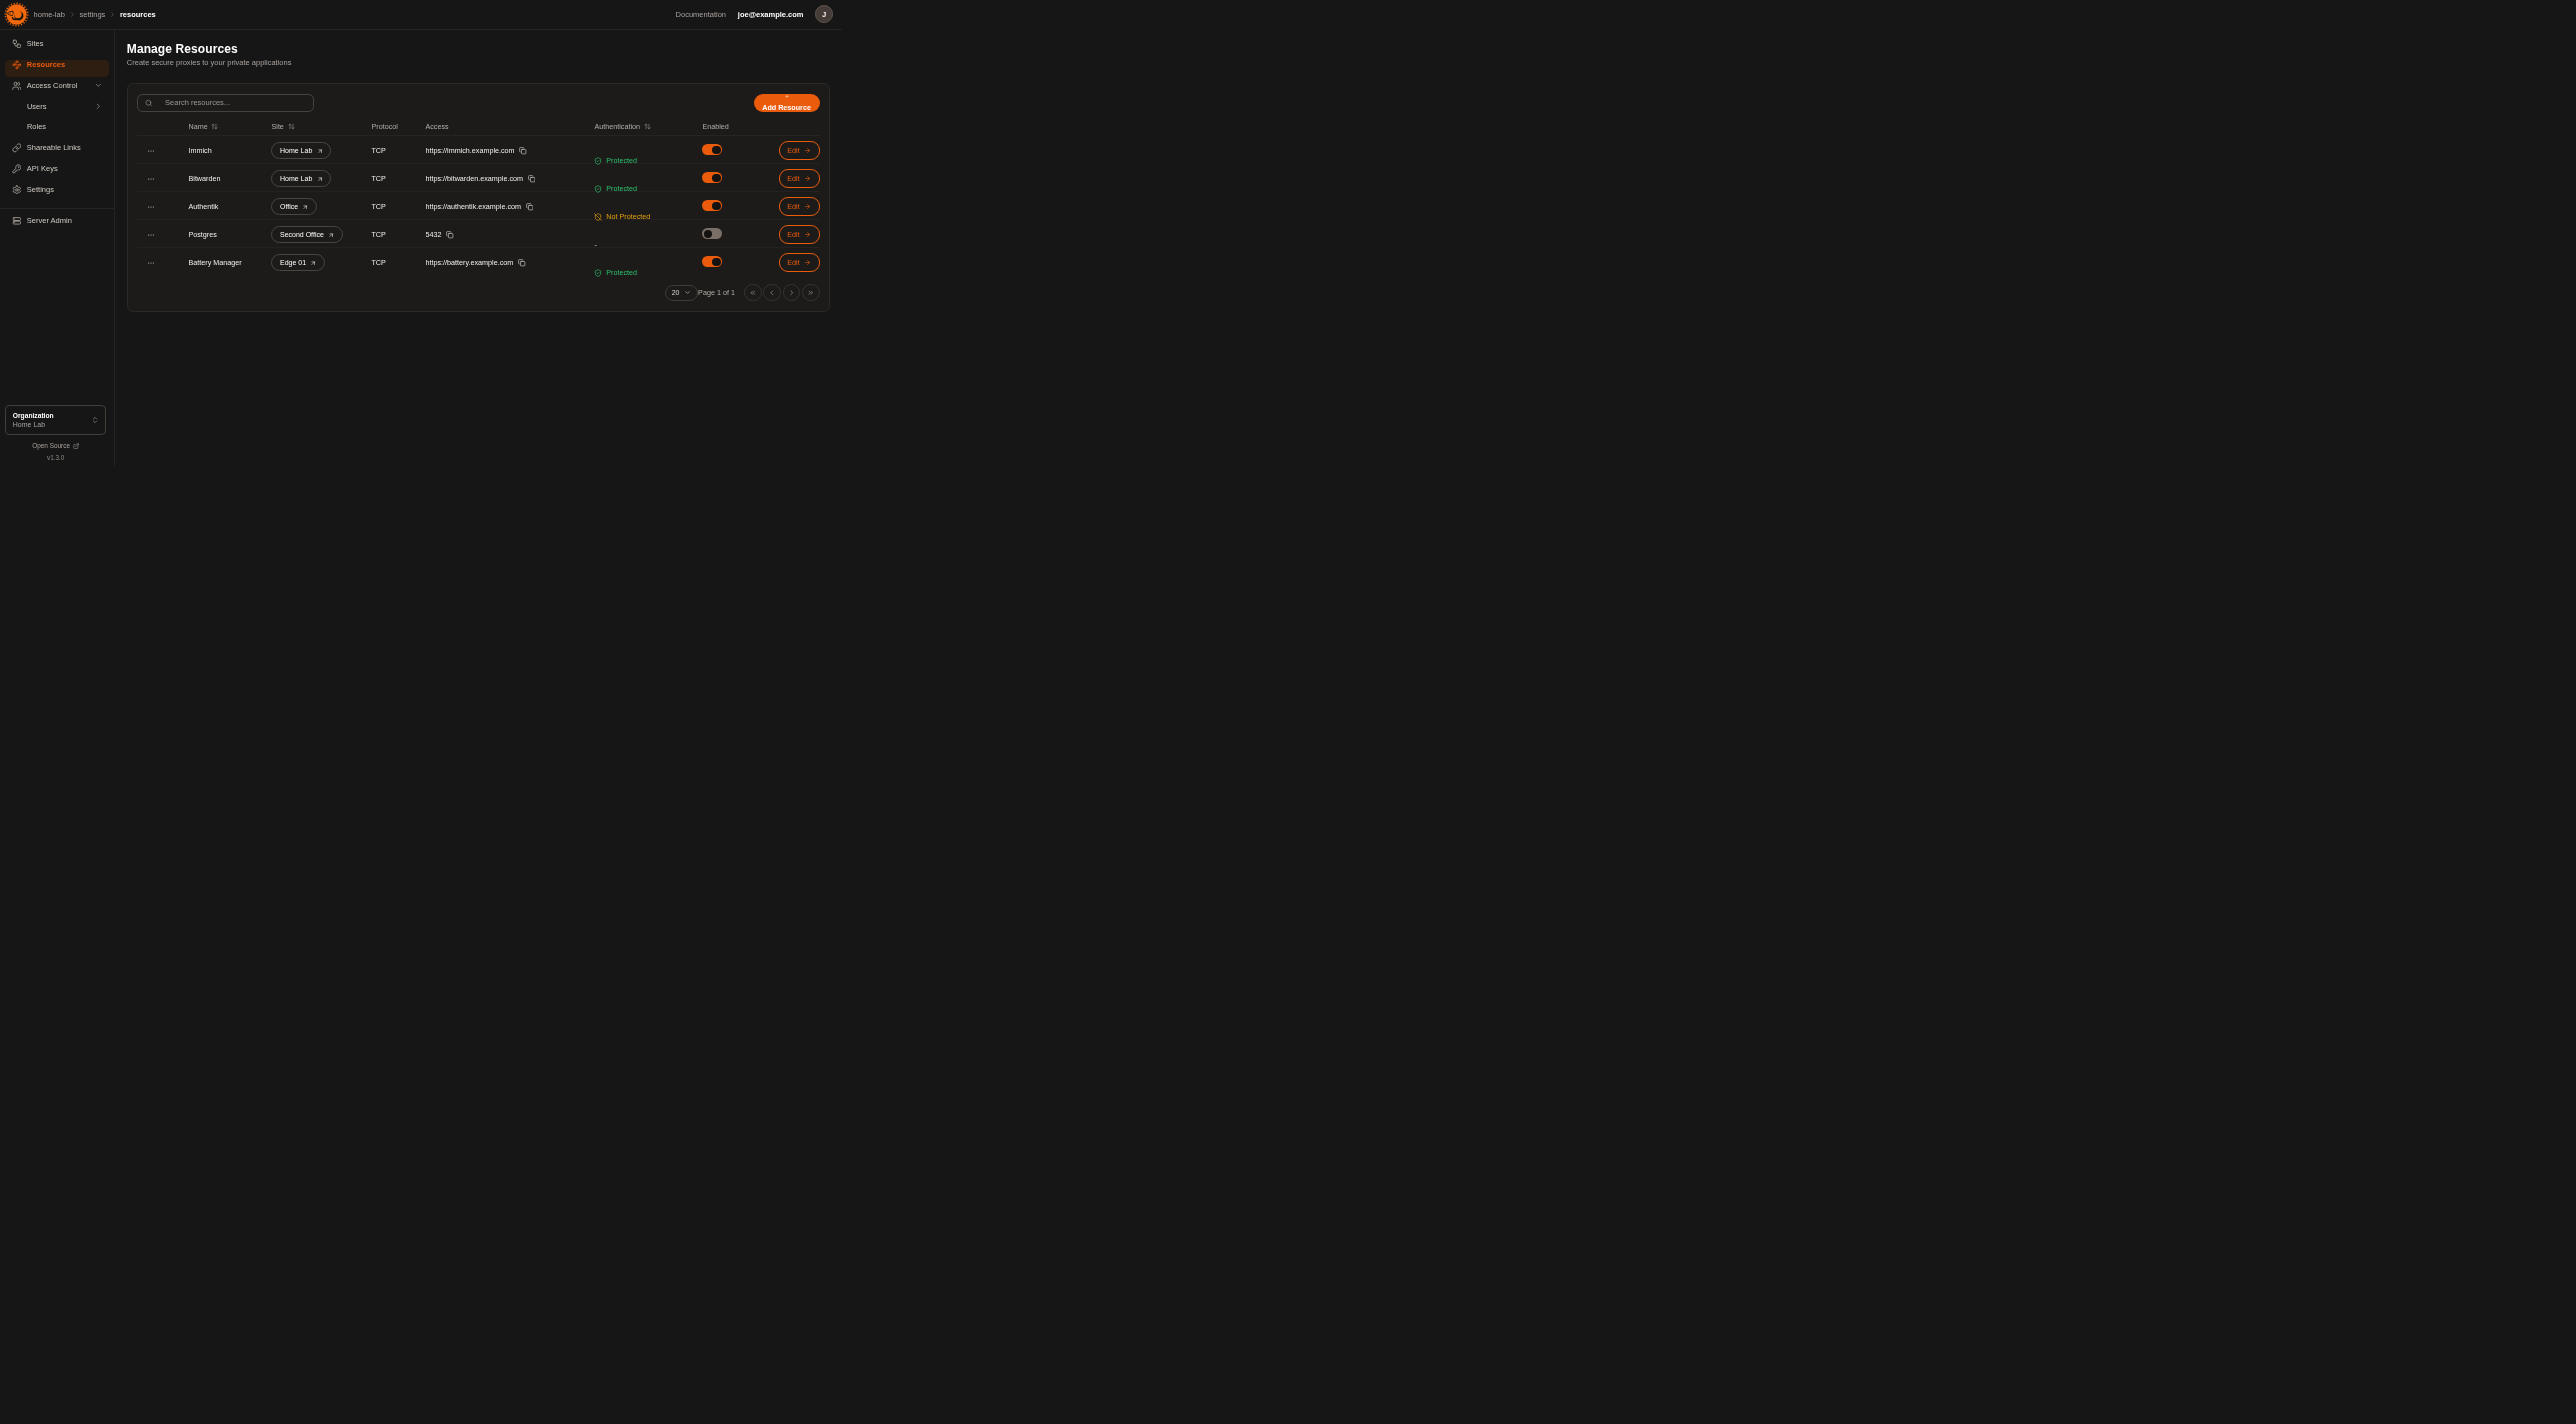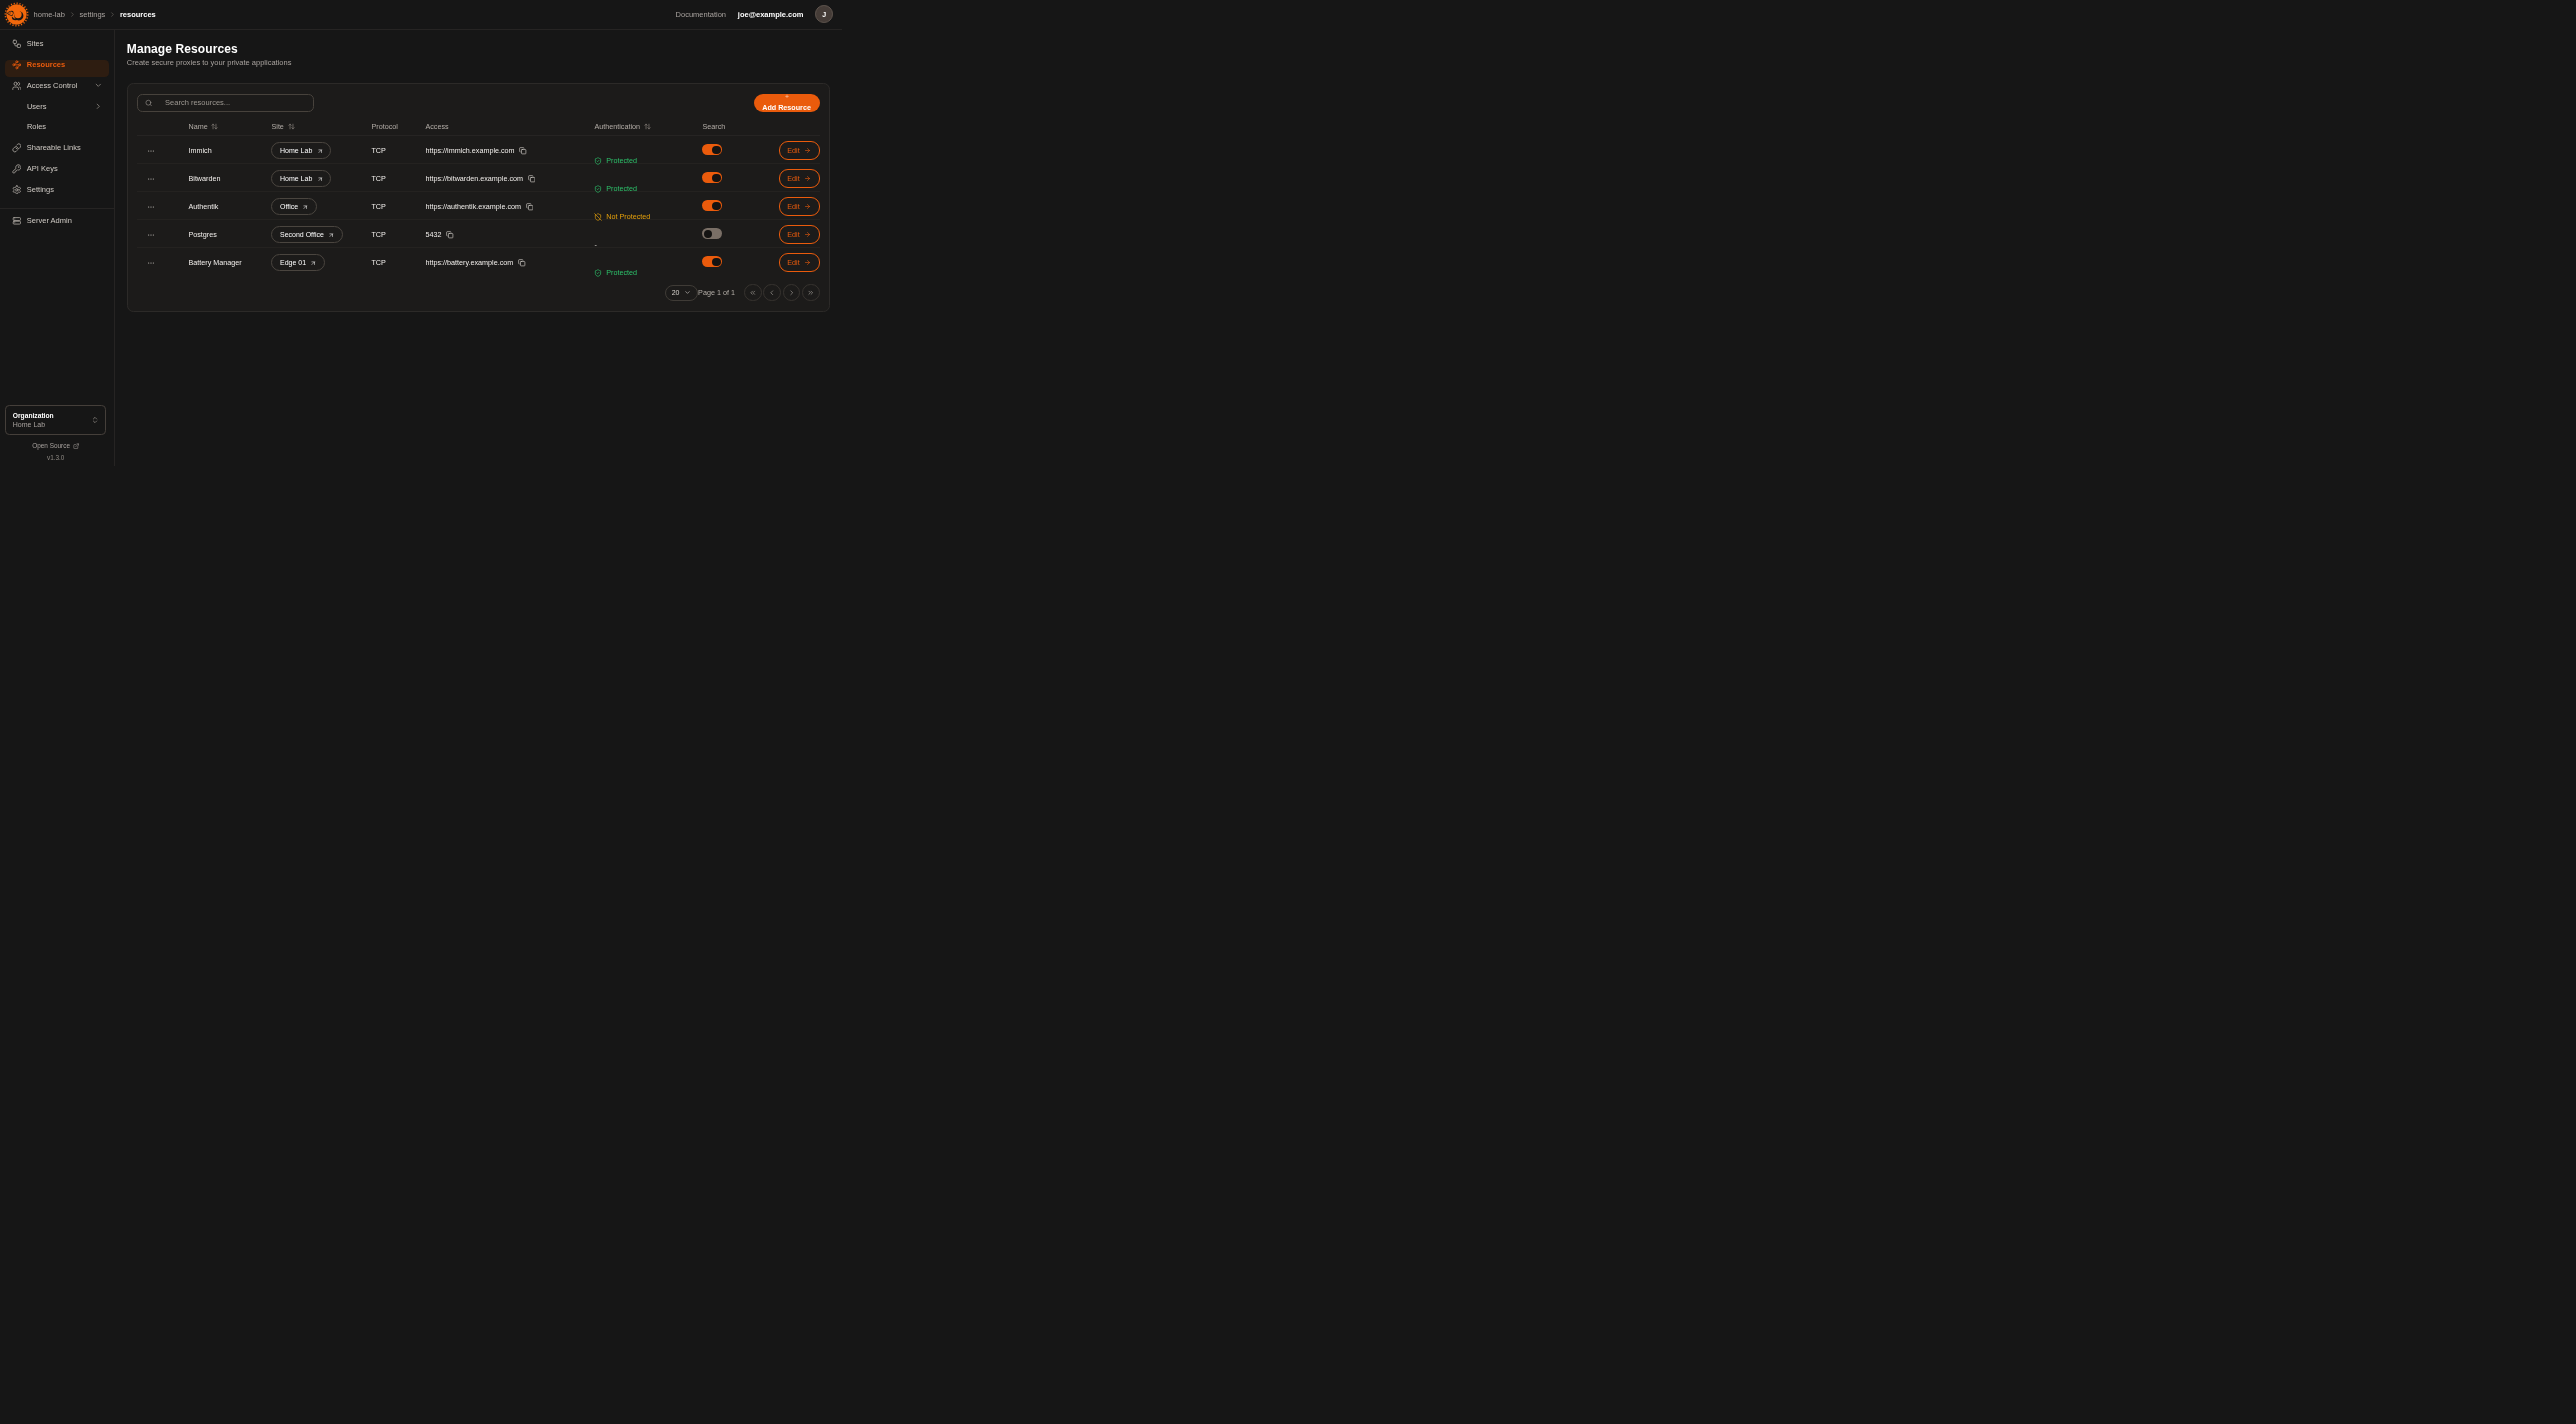--- a/index.html
+++ b/index.html
@@ -341,21 +341,21 @@
         <div class="th">
             <span>Authentication</span>
           <svg class="ic sort-ic" viewBox="0 0 24 24" width="7" height="7">
               <path d="m21 16-4 4-4-4"></path>
               <path d="M17 20V4"></path>
               <path d="m3 8 4-4 4 4"></path>
               <path d="M7 4v16"></path>
             </svg>
           </div>
         <div class="th">
-            <span>Search</span>
+            <span>Enabled</span>
           </div>
         <div></div>
       </div>
 
       <div>
   <div class="tgrid trow">
     <div class="cell-menu">
       <button class="menu-btn">
         <svg viewBox="0 0 24 24" width="8" height="8" fill="currentColor">
                   <circle cx="5" cy="12" r="1.7"></circle>

